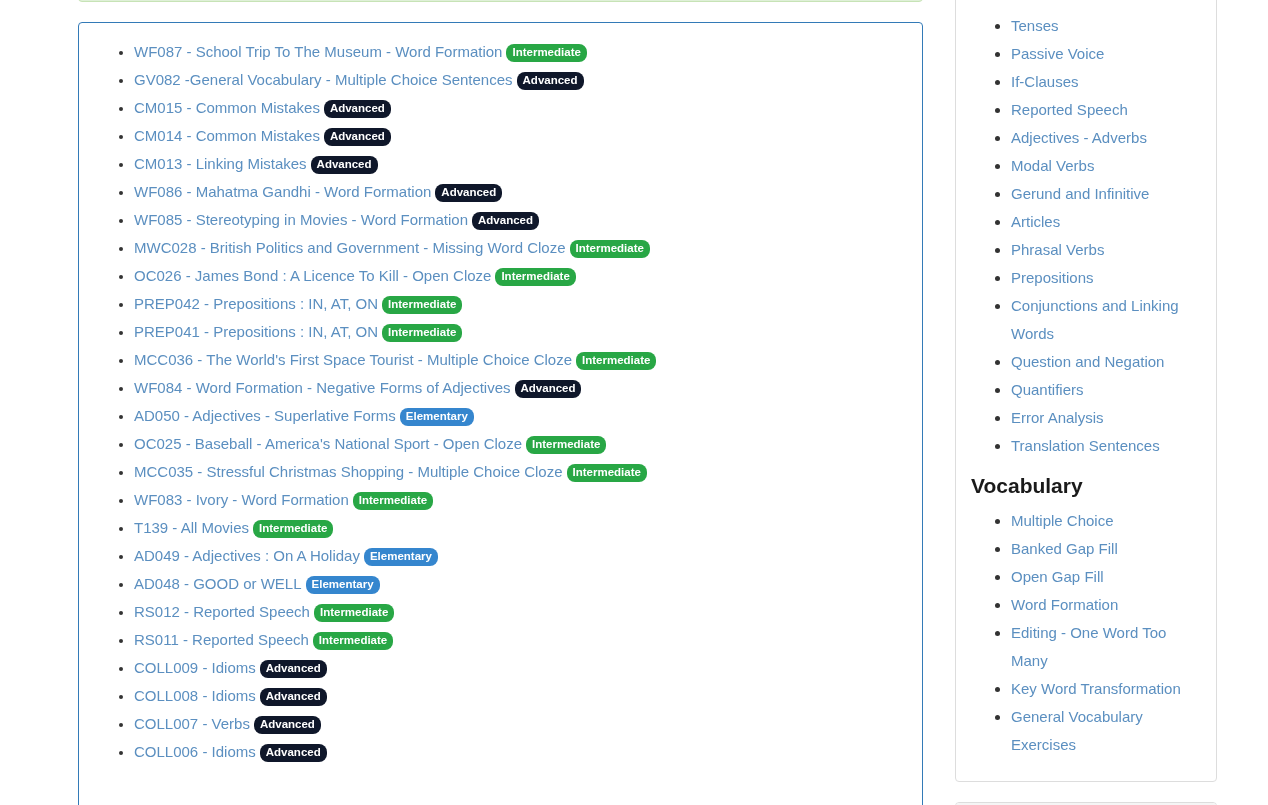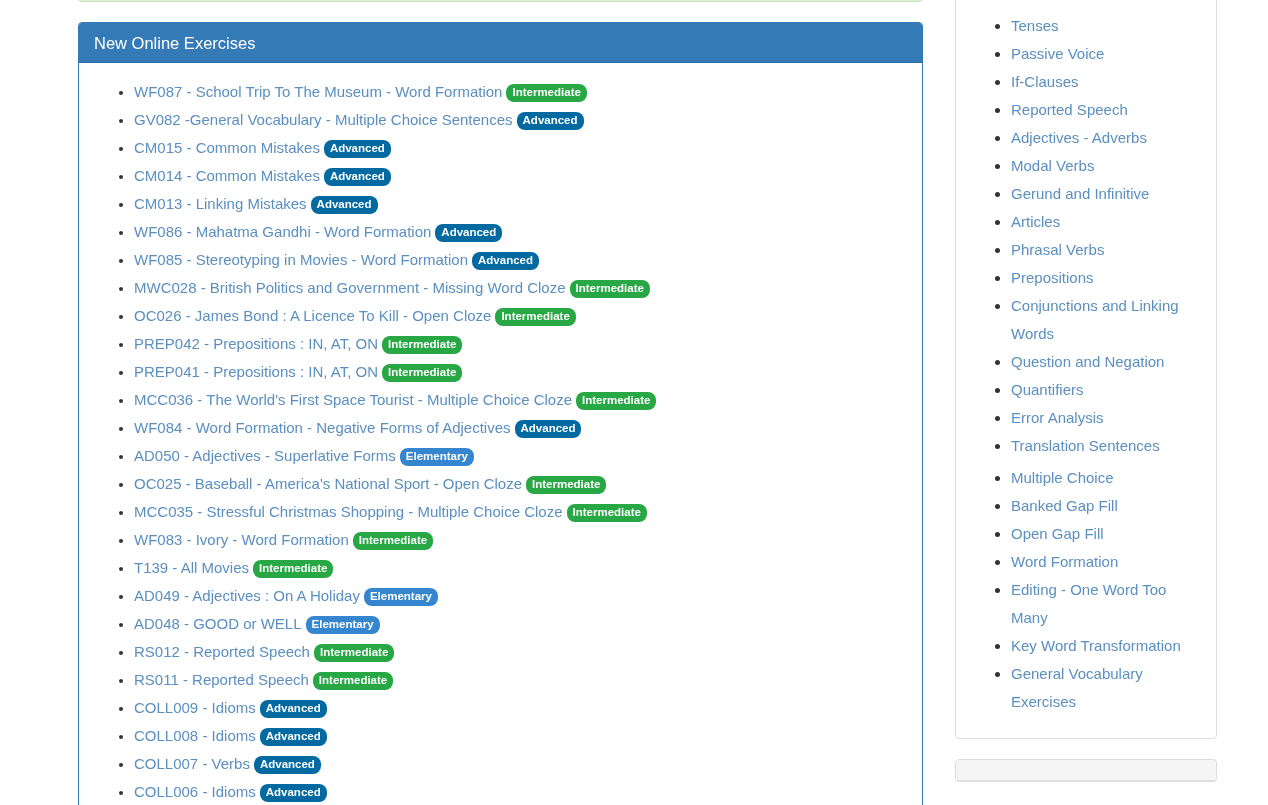--- a/index.html
+++ b/index.html
@@ -82,21 +82,21 @@
     color: #fff;
     padding: 2px 6px 3px 6px;
     border-radius: 8px;
     line-height: 13px;
     position: relative;
     top: -1px;
     margin-left: 4px;
     white-space: nowrap;
   }
   .badge.level-intermediate { background: #28a745; }
-  .badge.level-advanced     { background: #0369a1; }
+  .badge.level-advanced     { background: #0f172a; }
   .badge.level-elementary   { background: #3586ce; }
 
   
   .sidebar {
     position: absolute;
     left: 955px; top: -40px;
     width: 262px;
   }
   .side-panel {
     background: #ffffff;
@@ -144,23 +144,20 @@
   }
 </style>
 </head>
 <body>
 
 <div class="page">
 
   <div class="alert-strip"></div>
 
   <div class="main-panel">
-    <div class="panel-heading">
-      <h3 class="panel-title">New Online Exercises</h3>
-    </div>
     <div class="panel-body">
       <ul class="exercise-list">
           <li><a class="ex-link" href="#">WF087 - School Trip To The Museum - Word Formation</a><span class="badge level-intermediate">Intermediate</span></li>
           <li><a class="ex-link" href="#">GV082 -General Vocabulary - Multiple Choice Sentences</a><span class="badge level-advanced">Advanced</span></li>
           <li><a class="ex-link" href="#">CM015 - Common Mistakes</a><span class="badge level-advanced">Advanced</span></li>
           <li><a class="ex-link" href="#">CM014 - Common Mistakes</a><span class="badge level-advanced">Advanced</span></li>
           <li><a class="ex-link" href="#">CM013 - Linking Mistakes</a><span class="badge level-advanced">Advanced</span></li>
           <li><a class="ex-link" href="#">WF086 - Mahatma Gandhi - Word Formation</a><span class="badge level-advanced">Advanced</span></li>
           <li><a class="ex-link" href="#">WF085 - Stereotyping in Movies - Word Formation</a><span class="badge level-advanced">Advanced</span></li>
           <li><a class="ex-link" href="#">MWC028 - British Politics and Government - Missing Word Cloze</a><span class="badge level-intermediate">Intermediate</span></li>
@@ -203,20 +200,21 @@
             <li><a class="side-link" href="#">Articles</a></li>
             <li><a class="side-link" href="#">Phrasal Verbs</a></li>
             <li><a class="side-link" href="#">Prepositions</a></li>
             <li><a class="side-link" href="#">Conjunctions and Linking Words</a></li>
             <li><a class="side-link" href="#">Question and Negation</a></li>
             <li><a class="side-link" href="#">Quantifiers</a></li>
             <li><a class="side-link" href="#">Error Analysis</a></li>
             <li><a class="side-link" href="#">Translation Sentences</a></li>
           </ul>
 
+        <h2 class="side-heading">Vocabulary</h2>
         <ul class="side-list">
             <li><a class="side-link" href="#">Multiple Choice</a></li>
             <li><a class="side-link" href="#">Banked Gap Fill</a></li>
             <li><a class="side-link" href="#">Open Gap Fill</a></li>
             <li><a class="side-link" href="#">Word Formation</a></li>
             <li><a class="side-link" href="#">Editing - One Word Too Many</a></li>
             <li><a class="side-link" href="#">Key Word Transformation</a></li>
             <li><a class="side-link" href="#">General Vocabulary Exercises</a></li>
           </ul>
 

